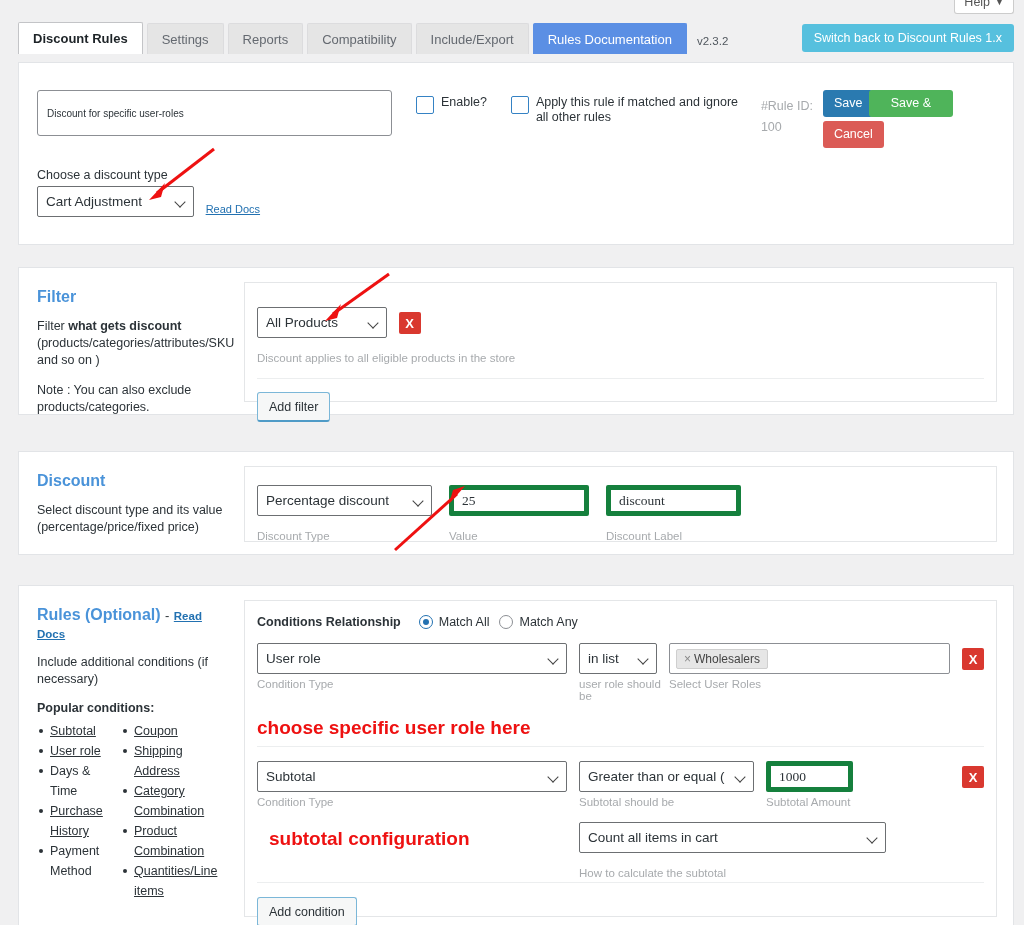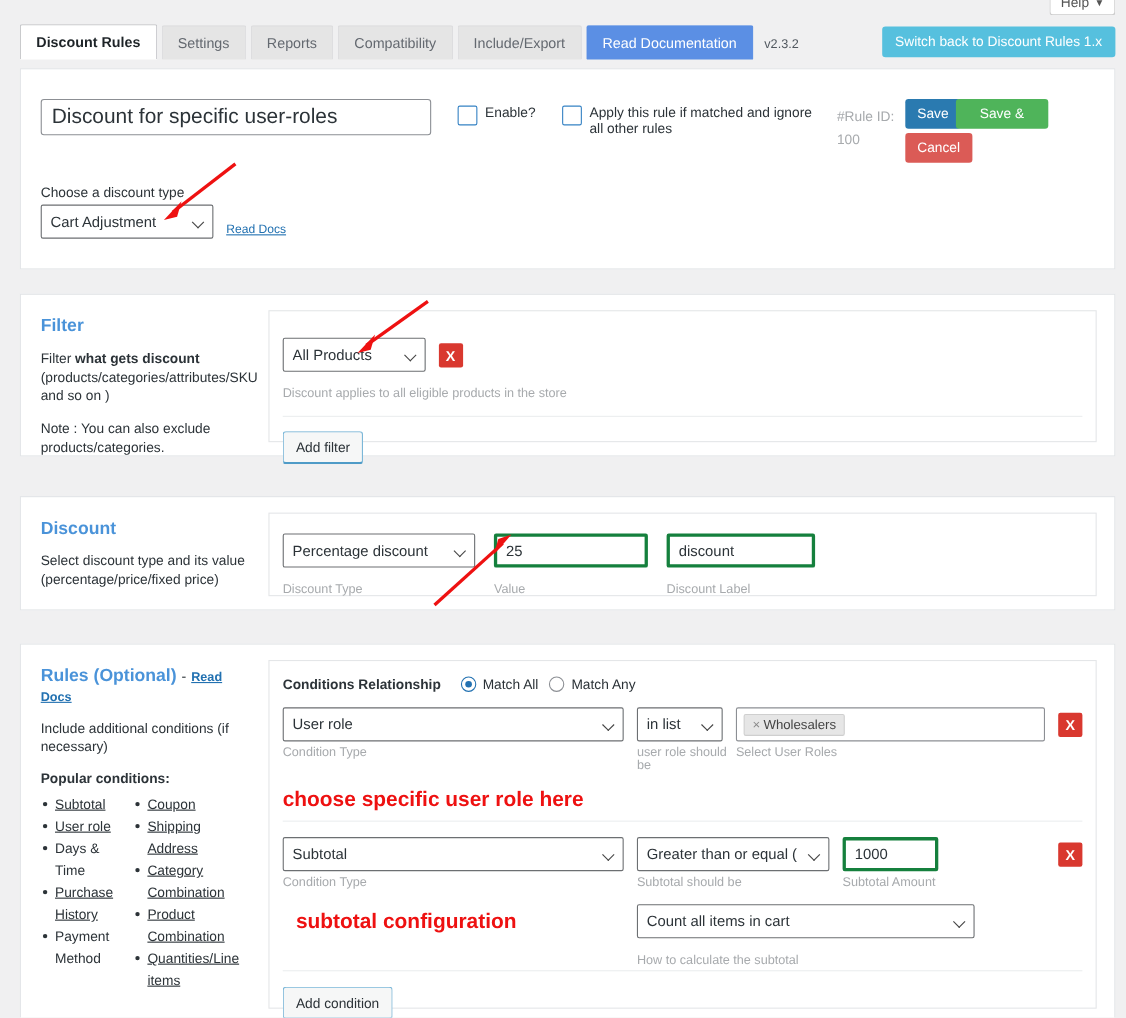--- a/index.html
+++ b/index.html
@@ -73,23 +73,23 @@
     border: 1px solid #e2e4e7;
   }
   .panel.p1 { top: 62px;  height: 183px; }
   .panel.p2 { top: 267px; height: 148px; }
   .panel.p3 { top: 451px; height: 104px; }
   .panel.p4 { top: 585px; height: 345px; }
 
   
   .title-row { position: absolute; left: 18px; top: 27px; right: 10px; display: flex; }
   .rule-title-input {
-    width: 355px; height: 33px;
+    width: 355px; height: 46px;
     border: 1px solid #8c8f94; border-radius: 3px;
-    padding: 0 9px; font-size: 19px; color: #2c3338;
+    padding: 0 9px; font-size: 10px; color: #2c3338;
     font-family: "Liberation Sans", sans-serif;
     background: #fff;
   }
   .cb-group { display: flex; align-items: flex-start; margin-left: 24px; }
   .cbox {
     width: 18px; height: 18px; flex: none;
     border: 1px solid #3582c4; border-radius: 2px; background: #fff;
     margin-top: 6px;
   }
   .cb-label { font-size: 12.5px; color: #2c3338; margin-left: 7px; margin-top: 5px; line-height: 15px; }
@@ -153,23 +153,23 @@
   }
 
   .xbtn {
     width: 22px; height: 22px; background: #d9382f; border: none;
     border-radius: 2px; color: #fff; font-size: 13px; font-weight: bold;
     line-height: 22px; text-align: center; cursor: pointer;
     display: inline-block; vertical-align: middle;
   }
 
   .txtinput {
-    height: 31px; border: 3px solid #15803d; border-radius: 2px;
+    height: 31px; border: 5px solid #15803d; border-radius: 2px;
     background: #fff; font-size: 13.5px; color: #2c3338;
-    font-family: Liberation Sans, sans-serif; padding: 0 8px;
+    font-family: Liberation Serif, serif; padding: 0 8px;
   }
 
   
   .pop-title { font-size: 12.5px; font-weight: bold; color: #2c3338; margin: 12px 0 6px 0; }
   .cond-cols { display: flex; gap: 4px; }
   .cond-cols ul { list-style: none; margin: 0; padding: 0; }
   .cond-cols li {
     font-size: 12.5px; color: #2c3338; line-height: 20px;
     position: relative; padding-left: 13px;
   }
@@ -226,21 +226,21 @@
     <span>Help</span>
     <span class="caret">▼</span>
   </div>
 
   <div class="tabbar">
     <div class="tab active">Discount Rules</div>
     <div class="tab">Settings</div>
     <div class="tab">Reports</div>
     <div class="tab">Compatibility</div>
     <div class="tab">Include/Export</div>
-    <div class="tab doc">Read Documentation</div>
+    <div class="tab doc">Rules Documentation</div>
     <div class="ver">v2.3.2</div>
     <button class="switch-btn">Switch back to Discount Rules 1.x</button>
   </div>
 
   <div class="panel p1">
     <div class="title-row">
       <input class="rule-title-input" type="text" value="Discount for specific user-roles" style="">
 
       <div class="cb-group">
         <div class="cbox"></div>

